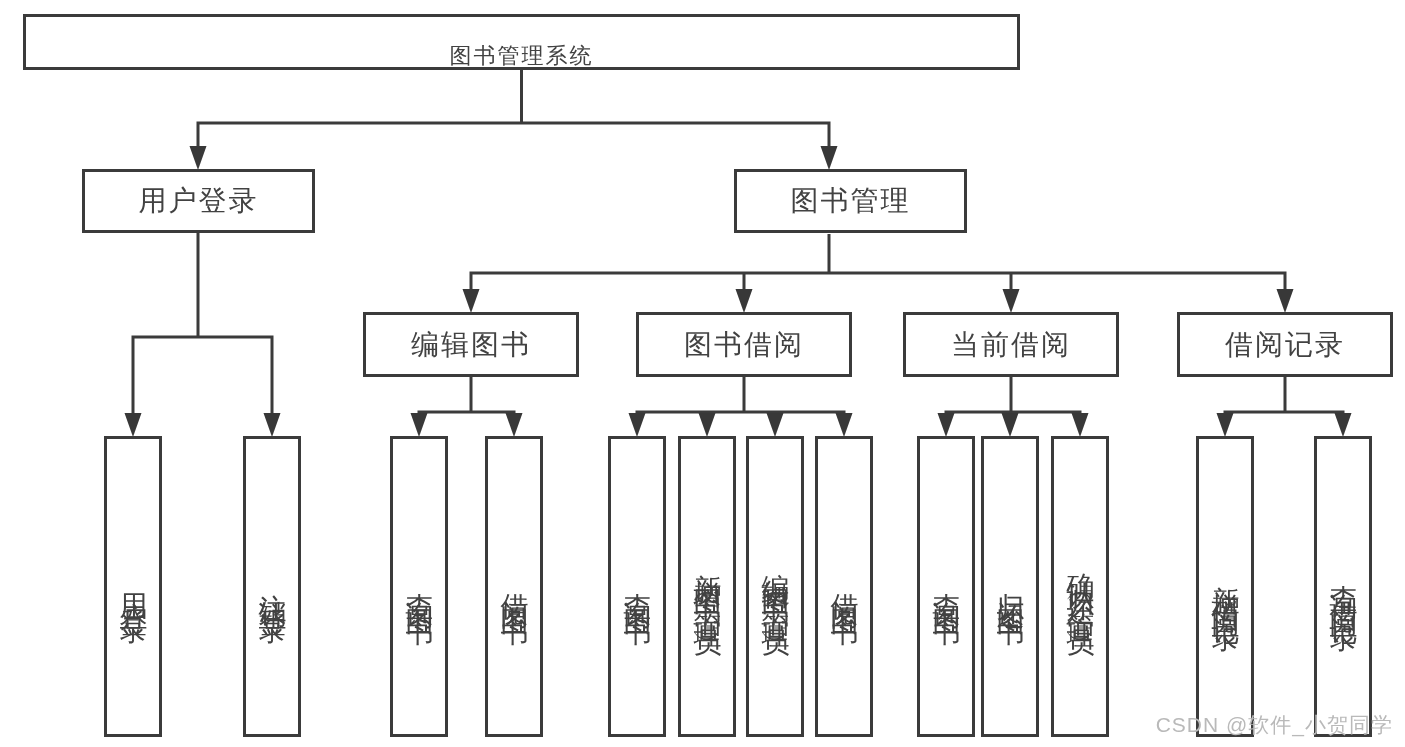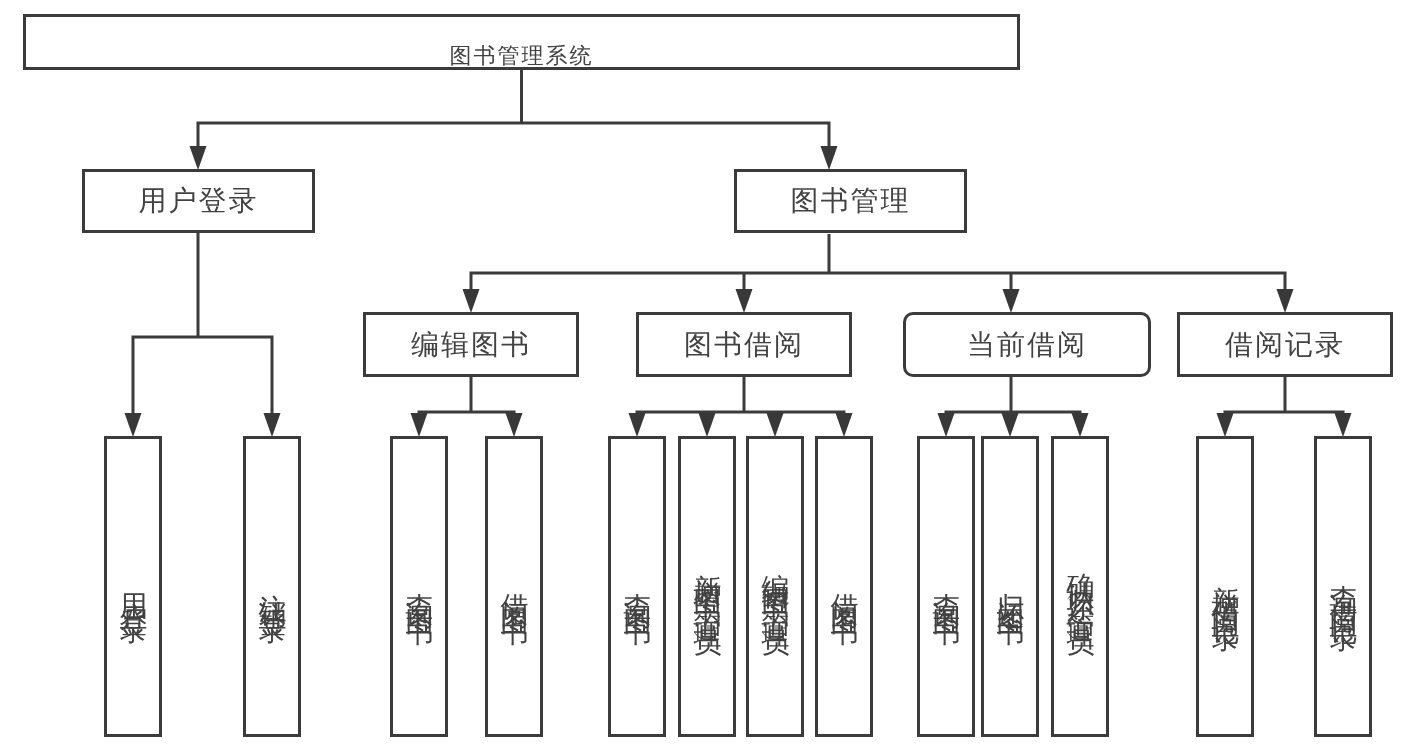--- a/index.html
+++ b/index.html
@@ -116,21 +116,21 @@
   <div class="box" style="left:713px; top:169px; width:233px; height:64px;margin-left:21px;">
     <span>图书管理</span>
   </div>
 
   <div class="box" style="left:363px; top:312px; width:216px; height:65px;">
     <span>编辑图书</span>
   </div>
   <div class="box" style="left:636px; top:312px; width:216px; height:65px;">
     <span>图书借阅</span>
   </div>
-  <div class="box" style="left:903px; top:312px; width:248px; height:65px;border-radius:10px;">
+  <div class="box" style="left:903px; top:312px; width:216px; height:65px;">
     <span>当前借阅</span>
   </div>
   <div class="box" style="left:1177px; top:312px; width:216px; height:65px;">
     <span>借阅记录</span>
   </div>
 
   <div class="box v" style="left:104px; top:436px; width:58px; height:301px;">
     <span>用户登录</span>
   </div>
   <div class="box v" style="left:243px; top:436px; width:58px; height:301px;">
@@ -167,14 +167,15 @@
     <span>确认归还（管理员）</span>
   </div>
 
   <div class="box v" style="left:1196px; top:436px; width:58px; height:301px;">
     <span>新增借阅记录</span>
   </div>
   <div class="box v" style="left:1314px; top:436px; width:58px; height:301px;">
     <span>查询借阅记录</span>
   </div>
 
+  <div class="watermark">CSDN @软件_小贺同学</div>
 
 </div>
 
 </body></html>

